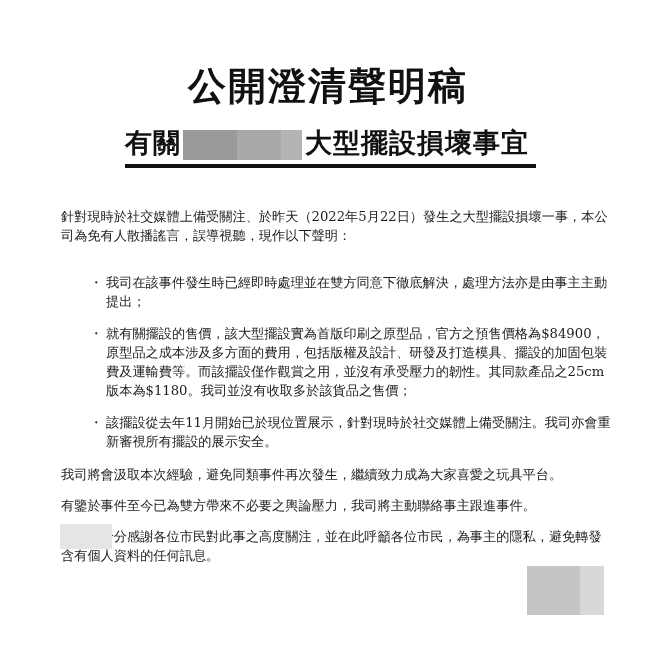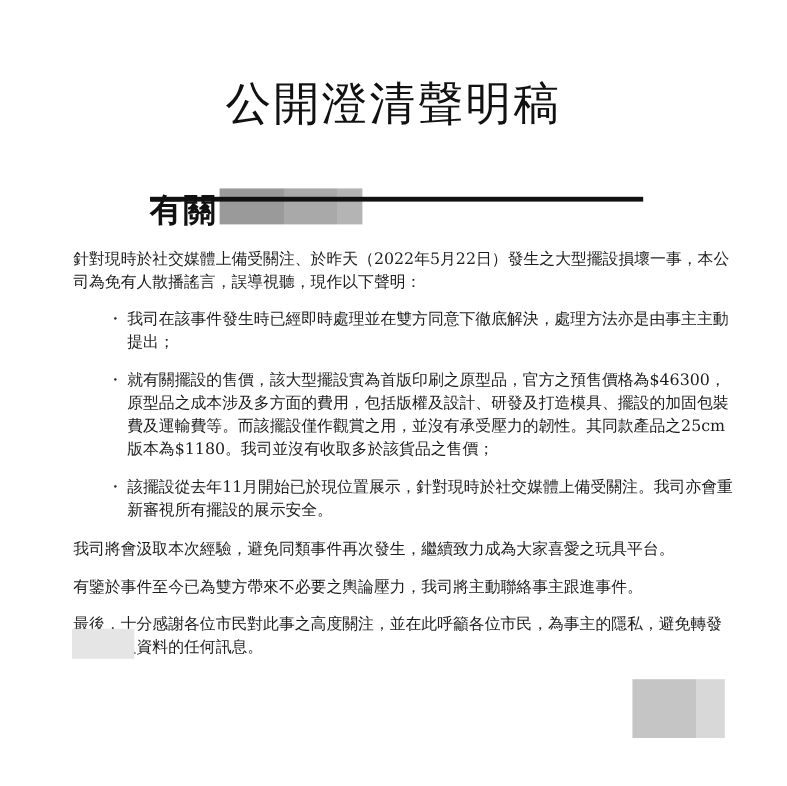--- a/index.html
+++ b/index.html
@@ -21,41 +21,40 @@
       width: 656px; height: 655px;
       background: #ffffff;
     }
     .title {
       position: absolute;
       left: 0;
       top: 62px;
       width: 656px;
       text-align: center;
       font-family: "DejaVu Serif", serif;
-      font-weight: normal;
+      font-weight: bold;
       font-size: 38px;
       line-height: 48px;
       letter-spacing: 2px;
       color: #111111;
     }
     .subtitle {
       position: absolute;
       left: 125px;
       top: 127px;
       width: 411px;
       height: 36px;
       display: flex;
-      align-items: flex-start;
-      font-family: Liberation Serif, serif;
+      align-items: center;
+      font-family: Liberation Mono, monospace;
       font-weight: bold;
       font-size: 27px;
       line-height: 36px;
       color: #111111;
       letter-spacing: 1px;
-      margin-top: 30px;
     }
     .subtitle .redacted {
       display: inline-block;
       width: 119px;
       height: 30px;
       margin: 0 3px 0 2px;
       background: linear-gradient(to right, #9a9a9a 0%, #9a9a9a 45%, #a9a9a9 45%, #a9a9a9 82%, #b4b4b4 82%, #b4b4b4 100%);
     }
     .subtitle-rule {
       position: absolute;
@@ -71,21 +70,21 @@
       top: 207px;
       width: 550px;
       font-size: 13.2px;
       line-height: 19px;
       color: #1c1c1c;
     }
     .para {
       margin: 0 0 14px 0;
     }
     .para.intro {
-      margin-bottom: 12px;
+      margin-bottom: 28px;
     }
     .bullets {
       margin: 0 0 14px 0;
       padding: 0;
       list-style: none;
     }
     .bullet {
       position: relative;
       padding-left: 45px;
       margin-bottom: 13px;
@@ -120,34 +119,35 @@
 </head>
 <body>
 
 <div class="page">
 
   <div class="title">公開澄清聲明稿</div>
 
   <div class="subtitle">
     <span>有關</span>
     <span class="redacted"></span>
+    <span>大型擺設損壞事宜</span>
   </div>
   <div class="subtitle-rule"></div>
 
   <div class="body-text">
     <p class="para intro">針對現時於社交媒體上備受關注、於昨天（2022年5月22日）發生之大型擺設損壞一事，本公司為免有人散播謠言，誤導視聽，現作以下聲明：</p>
 
     <ul class="bullets">
       <li class="bullet">
         <span class="dot">・</span>
         <span>我司在該事件發生時已經即時處理並在雙方同意下徹底解決，處理方法亦是由事主主動提出；</span>
       </li>
       <li class="bullet">
         <span class="dot">・</span>
-        <span>就有關擺設的售價，該大型擺設實為首版印刷之原型品，官方之預售價格為$46300，原型品之成本涉及多方面的費用，包括版權及設計、研發及打造模具、擺設的加固包裝費及運輸費等。而該擺設僅作觀賞之用，並沒有承受壓力的韌性。其同款產品之25cm版本為$1180。我司並沒有收取多於該貨品之售價；</span>
+        <span>就有關擺設的售價，該大型擺設實為首版印刷之原型品，官方之預售價格為$84900，原型品之成本涉及多方面的費用，包括版權及設計、研發及打造模具、擺設的加固包裝費及運輸費等。而該擺設僅作觀賞之用，並沒有承受壓力的韌性。其同款產品之25cm版本為$1180。我司並沒有收取多於該貨品之售價；</span>
       </li>
       <li class="bullet">
         <span class="dot">・</span>
         <span>該擺設從去年11月開始已於現位置展示，針對現時於社交媒體上備受關注。我司亦會重新審視所有擺設的展示安全。</span>
       </li>
     </ul>
 
     <p class="para tight">我司將會汲取本次經驗，避免同類事件再次發生，繼續致力成為大家喜愛之玩具平台。</p>
     <p class="para tight">有鑒於事件至今已為雙方帶來不必要之輿論壓力，我司將主動聯絡事主跟進事件。</p>
     <p class="para">最後，十分感謝各位市民對此事之高度關注，並在此呼籲各位市民，為事主的隱私，避免轉發含有個人資料的任何訊息。</p>

